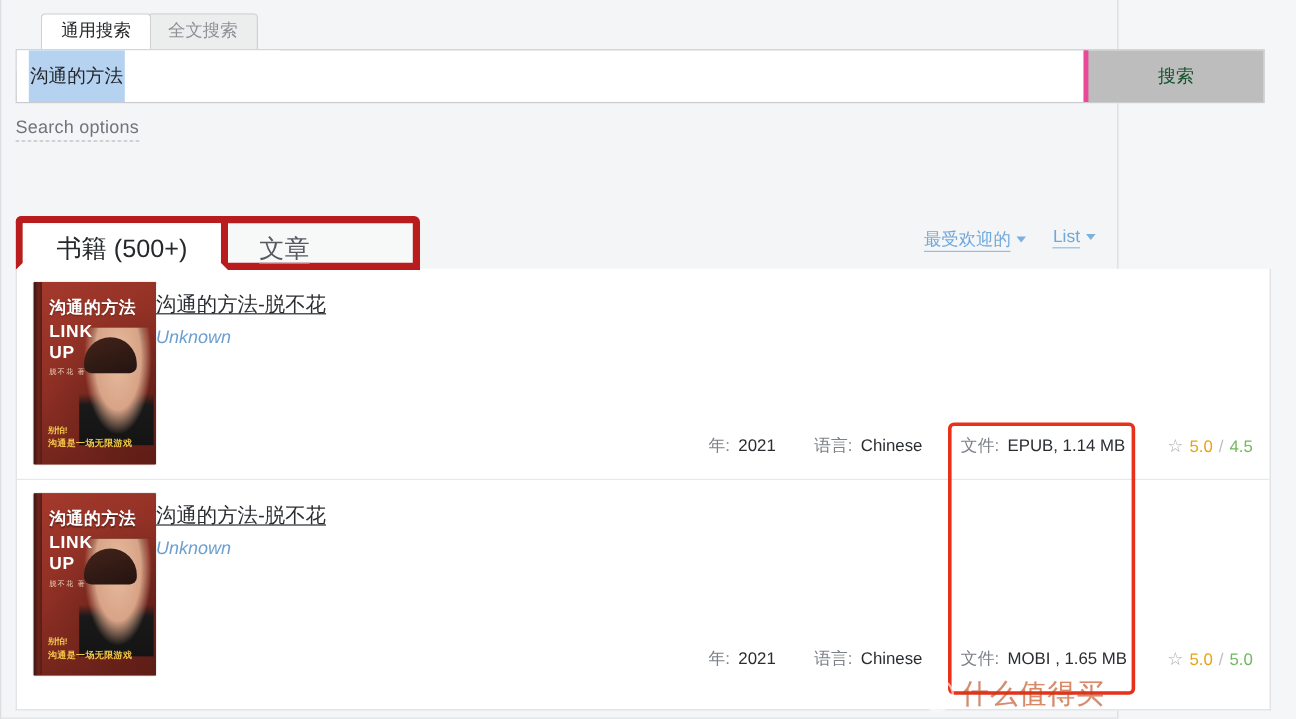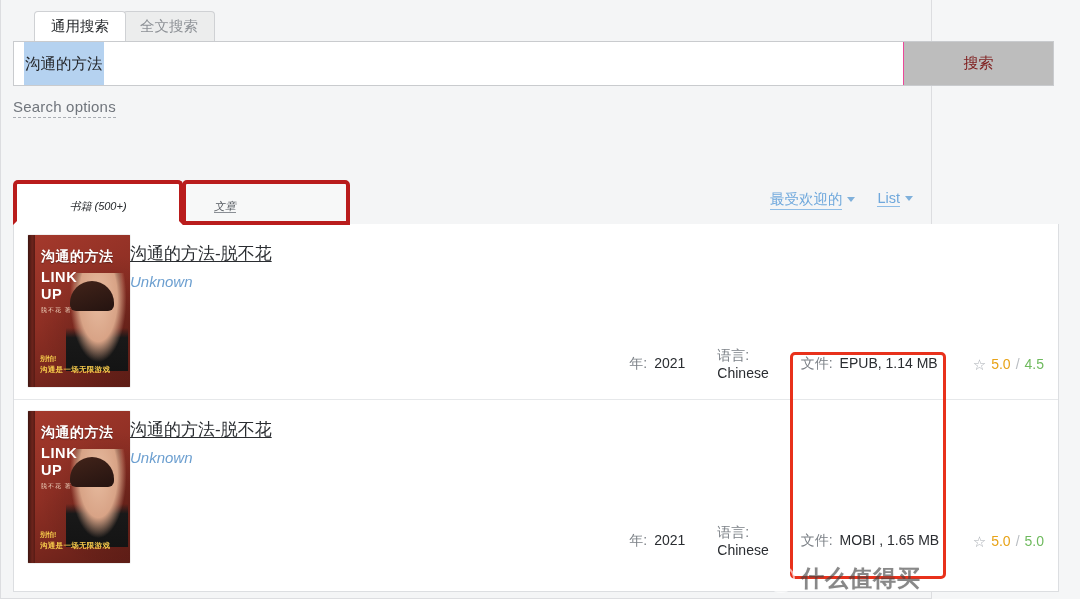--- a/index.html
+++ b/index.html
@@ -72,23 +72,23 @@
     font-size: 15.5px;
     color: #24262a;
     background: #b5d2f0;
     padding: 0 1px;
     pointer-events: none;
   }
   .search-btn {
     width: 150px;
     background: #bdbdbd;
     border: none;
-    border-left: 1px solid #ec4899;
+    border-left: 4px solid #ec4899;
     font-size: 15px;
-    color: #7f1d1d;
+    color: #14532d;
     cursor: pointer;
     font-family: "Liberation Sans", sans-serif;
   }
 
   
   .search-options {
     position: absolute; left: 12px; top: 98px;
     font-size: 15px;
     color: #70757c;
     border-bottom: 1px dashed #a9adb3;
@@ -100,26 +100,25 @@
   
   .results-tabs {
     position: absolute; left: 12px; top: 180px;
     height: 45px; width: 1046px;
   }
   .res-tab {
     position: absolute; top: 0;
     height: 45px;
     line-height: 44px;
     padding: 0 28px;
-    font-size: 11px;
-    border: 4px solid #b91c1c;
+    font-size: 21px;
+    border: 6px solid #b91c1c;
     border-radius: 5px 5px 0 0;
     cursor: pointer;
     white-space: nowrap;
-    font-style: italic;
   }
   .res-tab.active {
     left: 0;
     background: #ffffff;
     border-bottom-color: #ffffff;
     color: #26292c;
     z-index: 3;
     min-width: 170px;
     text-align: center;
   }
@@ -261,21 +260,21 @@
   .meta {
     position: absolute; right: 0; bottom: 18px;
     display: flex; align-items: center;
     font-size: 14px;
     white-space: nowrap;
   }
   .meta .cell { display: flex; align-items: baseline; }
   .meta .k { color: #7c8187; margin-right: 7px; }
   .meta .v { color: #2a2d31; }
   .m-year  { margin-right: 32px; }
-  .m-lang  { margin-right: 32px; flex-direction: column; }
+  .m-lang  { margin-right: 32px; }
   .m-file  { width: 158px; }
   .m-rate  { margin-left: 14px; display: flex; align-items: center; gap: 5px; }
   .star { font-size: 15px; color: #a8adb3; line-height: 1; }
   .r1 { color: #e8a317; }
   .rsep { color: #b9bdc2; }
   .r2 { color: #6fba5e; text-align: right; }
 
   
   .annot {
     position: absolute;
@@ -299,26 +298,25 @@
     width: 28px; height: 28px;
     border-radius: 50%;
     border: 2px solid #ffffff;
     color: #ffffff;
     font-size: 16px;
     line-height: 25px;
     text-align: center;
     font-family: "Liberation Serif", serif;
   }
   .wm .wtext {
-    color: #404040;
+    color: #c2410c;
     font-size: 23px;
     font-family: "Liberation Serif", serif;
     letter-spacing: 1px;
     text-shadow: 0 0 1px rgba(120,120,120,0.45);
-    font-weight: bold;
   }
 </style>
 </head>
 <body>
 
 <div id="page">
 
   <div class="top-tabs">
     <div class="top-tab active">
       <span>通用搜索</span>

